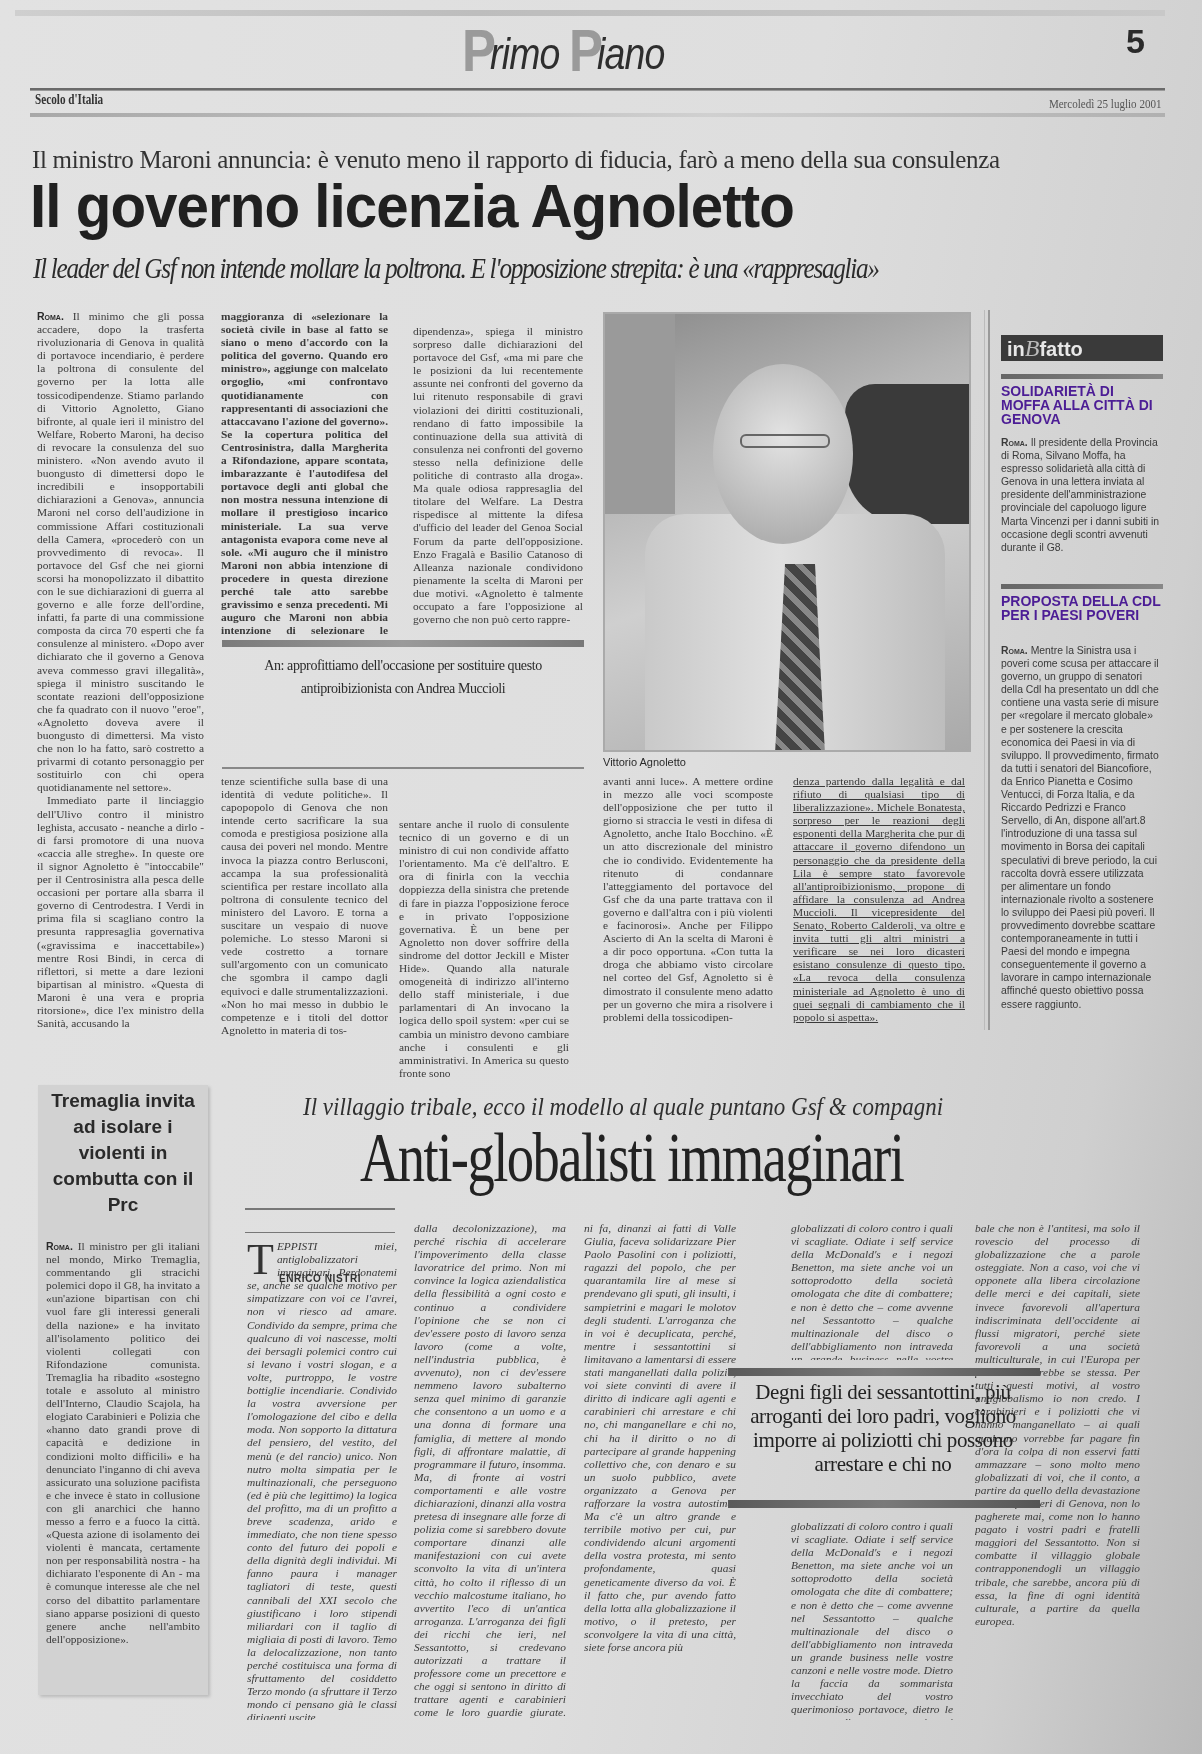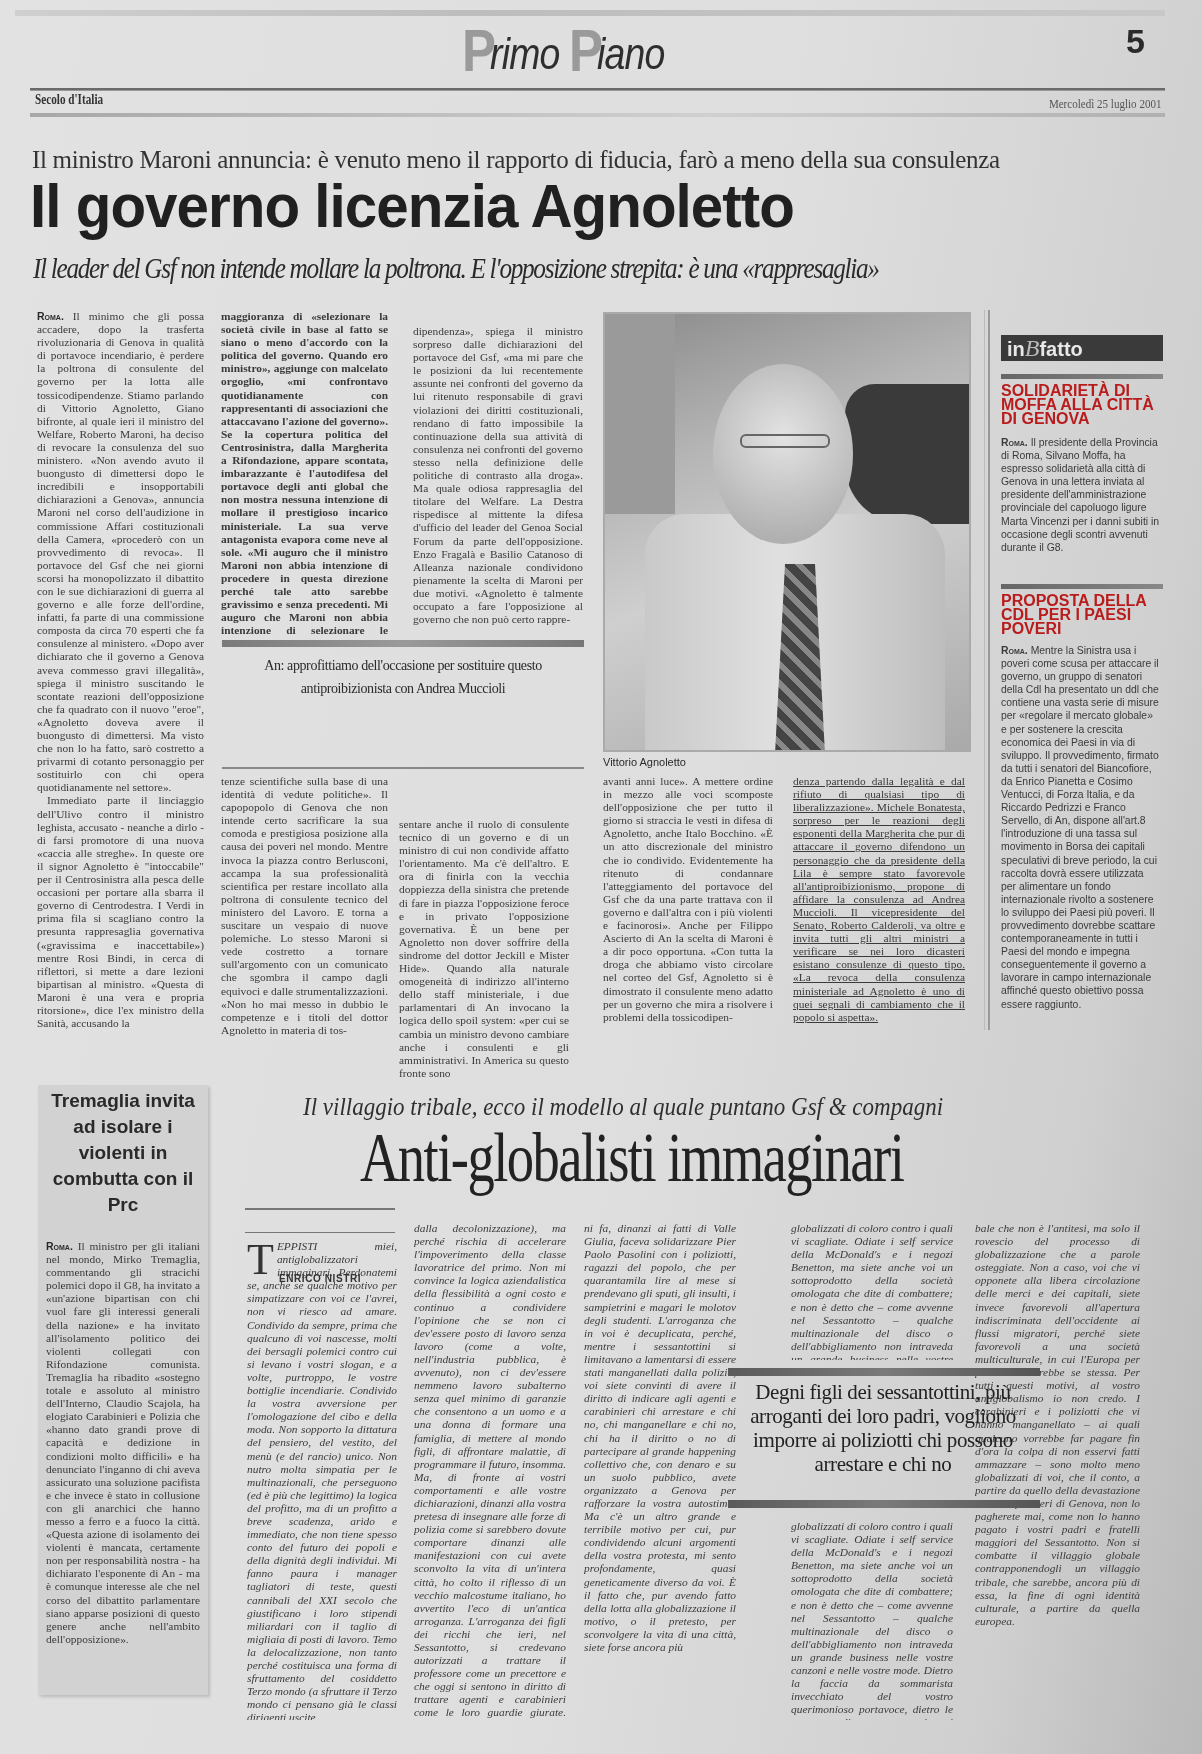--- a/index.html
+++ b/index.html
@@ -45,21 +45,21 @@
   .photo .head { position: absolute; left: 108px; top: 50px; width: 140px; height: 180px; border-radius: 50%; background: radial-gradient(circle at 50% 40%, #e3e3e3, #b0b0b0 80%); }
   .photo .glasses { position: absolute; left: 135px; top: 120px; width: 90px; height: 14px; border: 2px solid #666; border-radius: 6px; }
   .caption { position: absolute; left: 603px; top: 756px; font-family: "Liberation Sans", sans-serif; font-size: 11px; color: #2a2a2a; }
 
   
   .sidebar-rule { position: absolute; left: 988px; top: 310px; width: 2px; height: 720px; background: #999; }
   .sidebar-rule2 { position: absolute; left: 984px; top: 310px; width: 1px; height: 720px; background: #bbb; }
   .breve-badge { position: absolute; left: 1001px; top: 335px; width: 162px; height: 26px; background: #3a3a3a; color: #e8e8e8; font-family: "Liberation Sans", sans-serif; font-weight: bold; font-size: 20px; line-height: 26px; padding-left: 6px; }
   .breve-badge .b { font-style: italic; font-weight: normal; font-family: "Liberation Serif", serif; font-size: 24px; color: #bbb; }
   .breve-bar { position: absolute; left: 1001px; height: 5px; width: 162px; background: linear-gradient(90deg,#666,#888); }
-  .breve-title { position: absolute; left: 1001px; font-family: "Liberation Sans", sans-serif; font-weight: bold; font-size: 16px; line-height: 14px; color: #b91c1c; text-transform: uppercase; }
+  .breve-title { position: absolute; left: 1001px; font-family: "Liberation Sans", sans-serif; font-weight: bold; font-size: 14px; line-height: 14px; color: #4c1d95; text-transform: uppercase; }
   .breve-body { position: absolute; left: 1001px; width: 160px; font-family: "Liberation Sans", "DejaVu Sans", sans-serif; font-size: 10.4px; line-height: 13.1px; color: #3a3a3a; }
   .breve-body .dateline { font-weight: bold; font-variant: small-caps; }
 
   
   .box-tremaglia { position: absolute; left: 38px; top: 1085px; width: 170px; height: 610px; background: #d2d2d2; box-shadow: 2px 2px 3px #bbb; }
   .box-title { position: absolute; left: 38px; top: 1088px; width: 170px; text-align: center; font-family: "Liberation Sans", sans-serif; font-weight: bold; font-size: 19px; line-height: 26px; color: #2a2a2a; }
   .kicker2 { position: absolute; left: 303px; top: 1093px; font-style: italic; font-size: 25px; color: #2f2f2f; white-space: nowrap; transform: scaleX(0.92); transform-origin: left; }
   .headline2 { position: absolute; left: 360px; top: 1118px; font-size: 70px; color: #222; white-space: nowrap; letter-spacing: -2px; transform: scaleX(0.78); transform-origin: left; }
   .byline { position: absolute; left: 245px; top: 1234px; width: 150px; text-align: center; font-family: "Liberation Sans", sans-serif; font-weight: bold; font-size: 10px; letter-spacing: 0.6px; color: #333; margin-top: 39px; }
   .byline-rule-top { position: absolute; left: 245px; top: 1208px; width: 150px; height: 2px; background: #777; }

